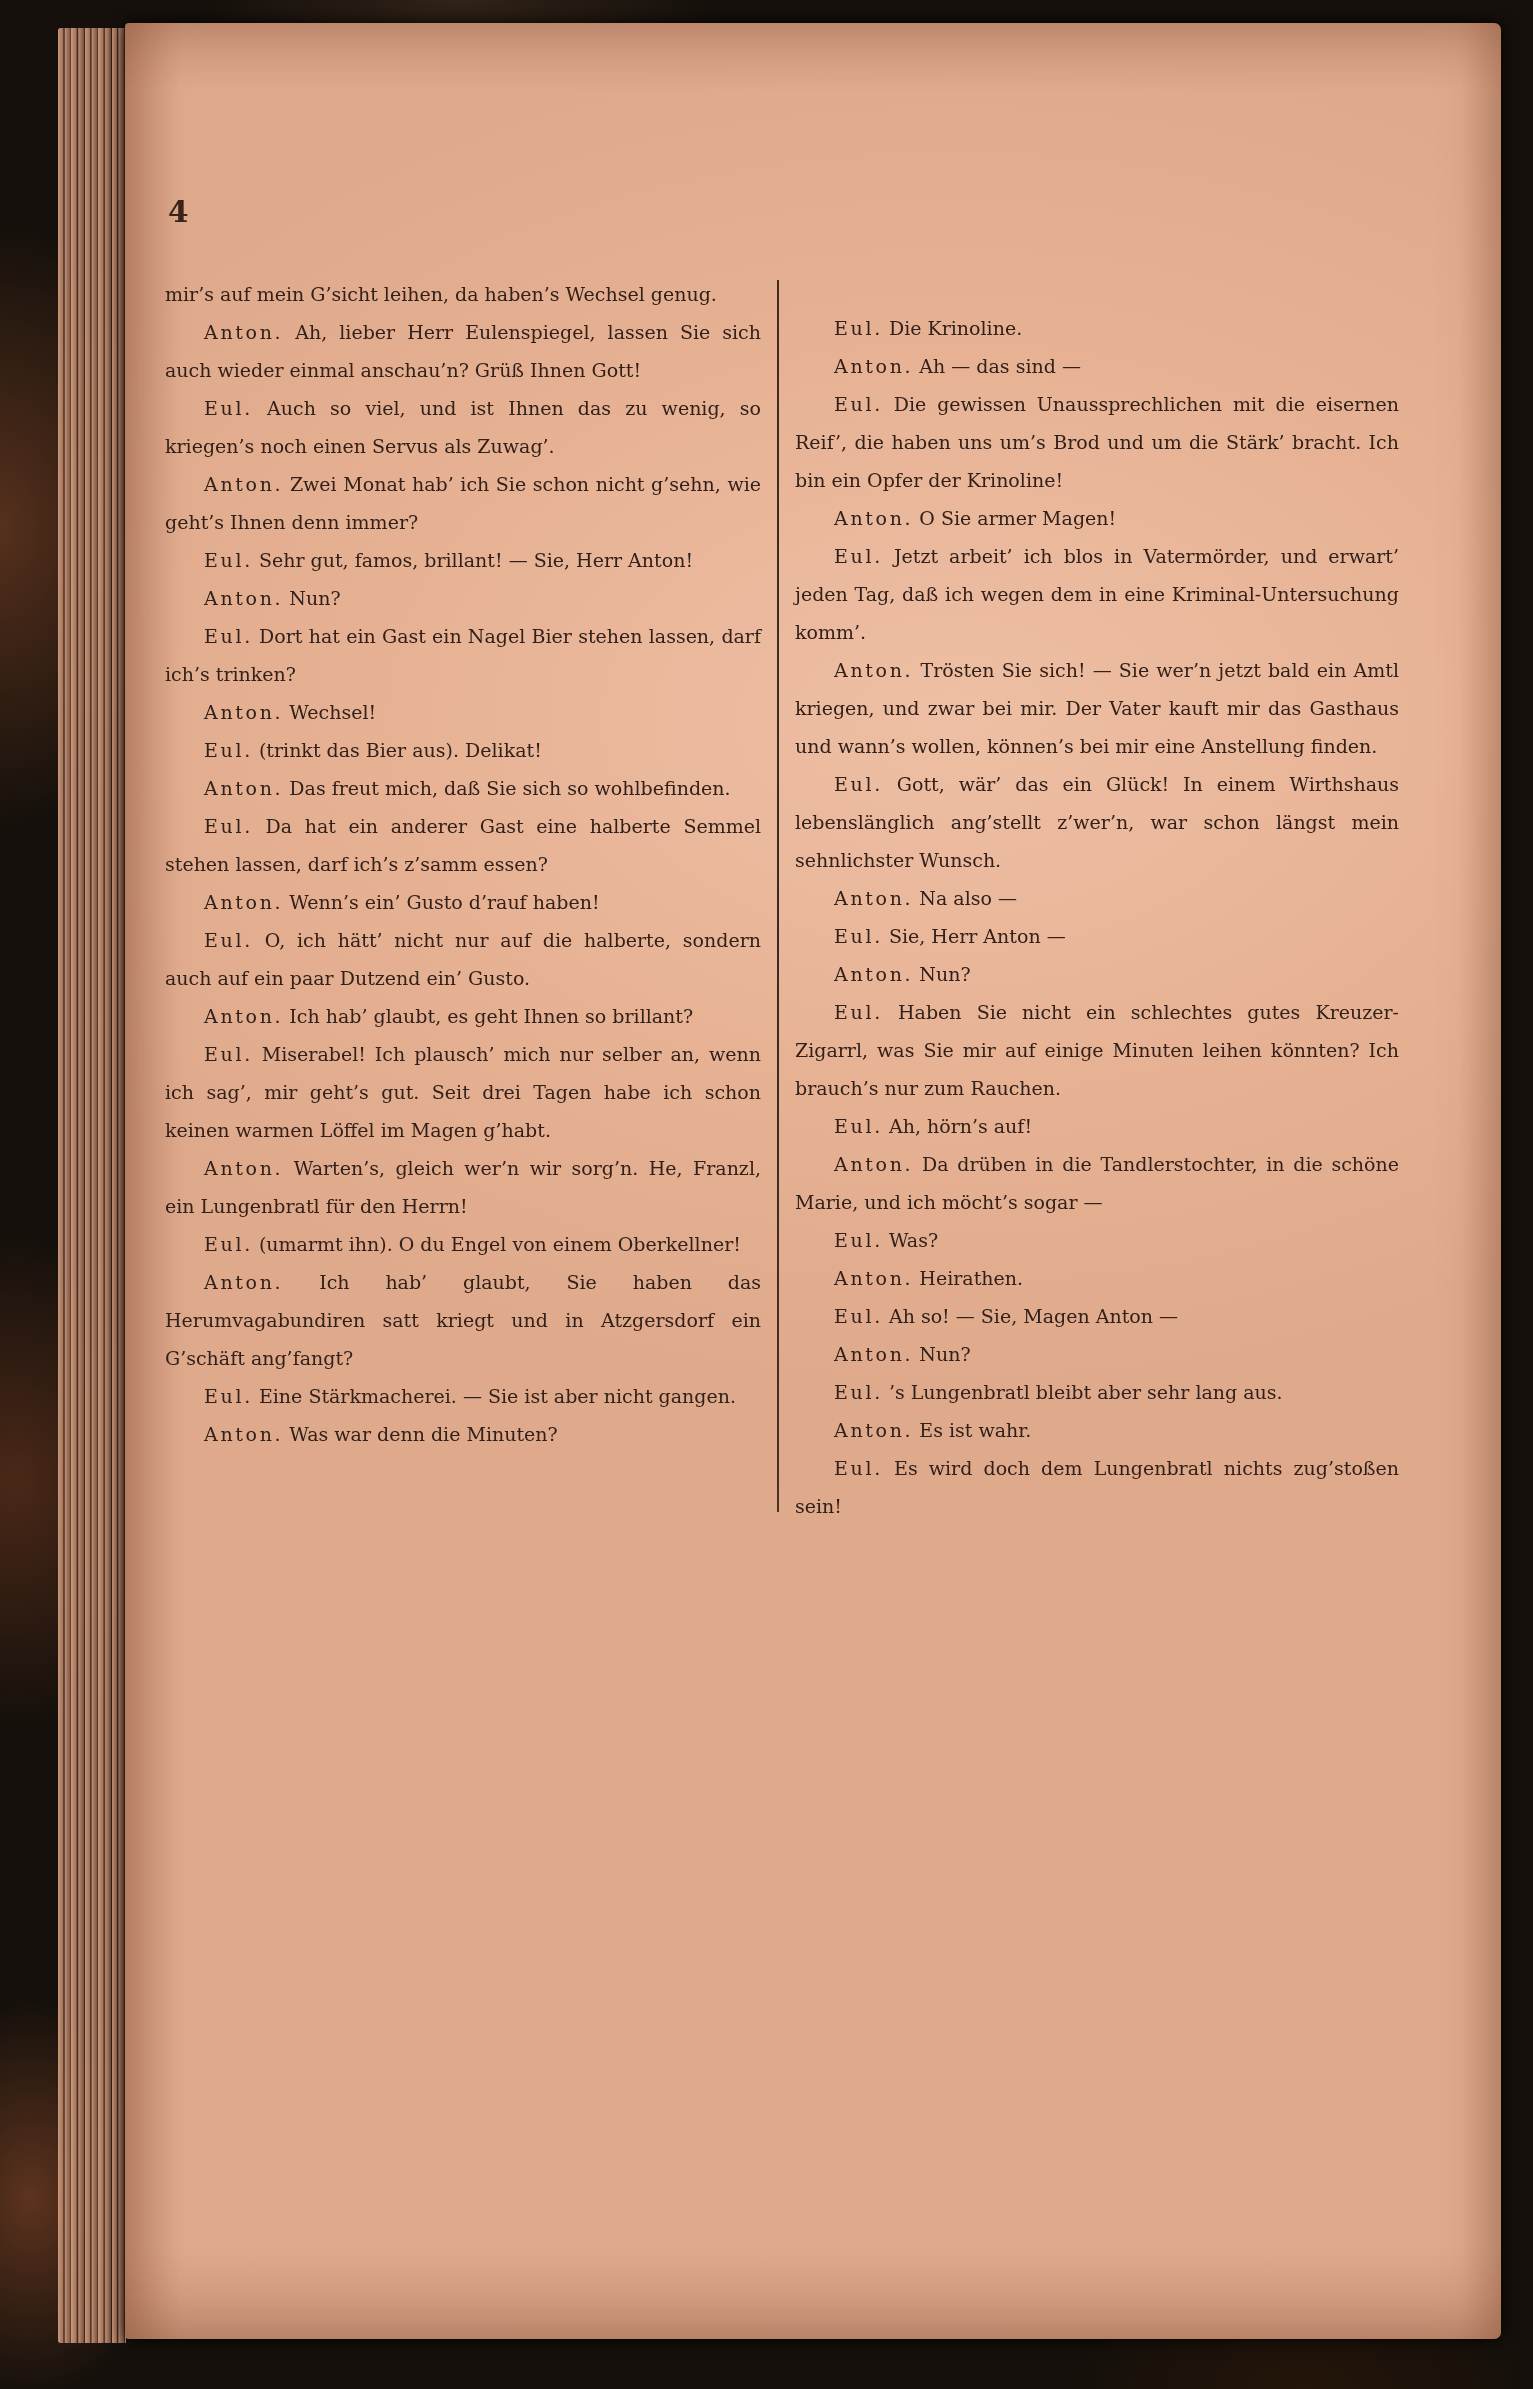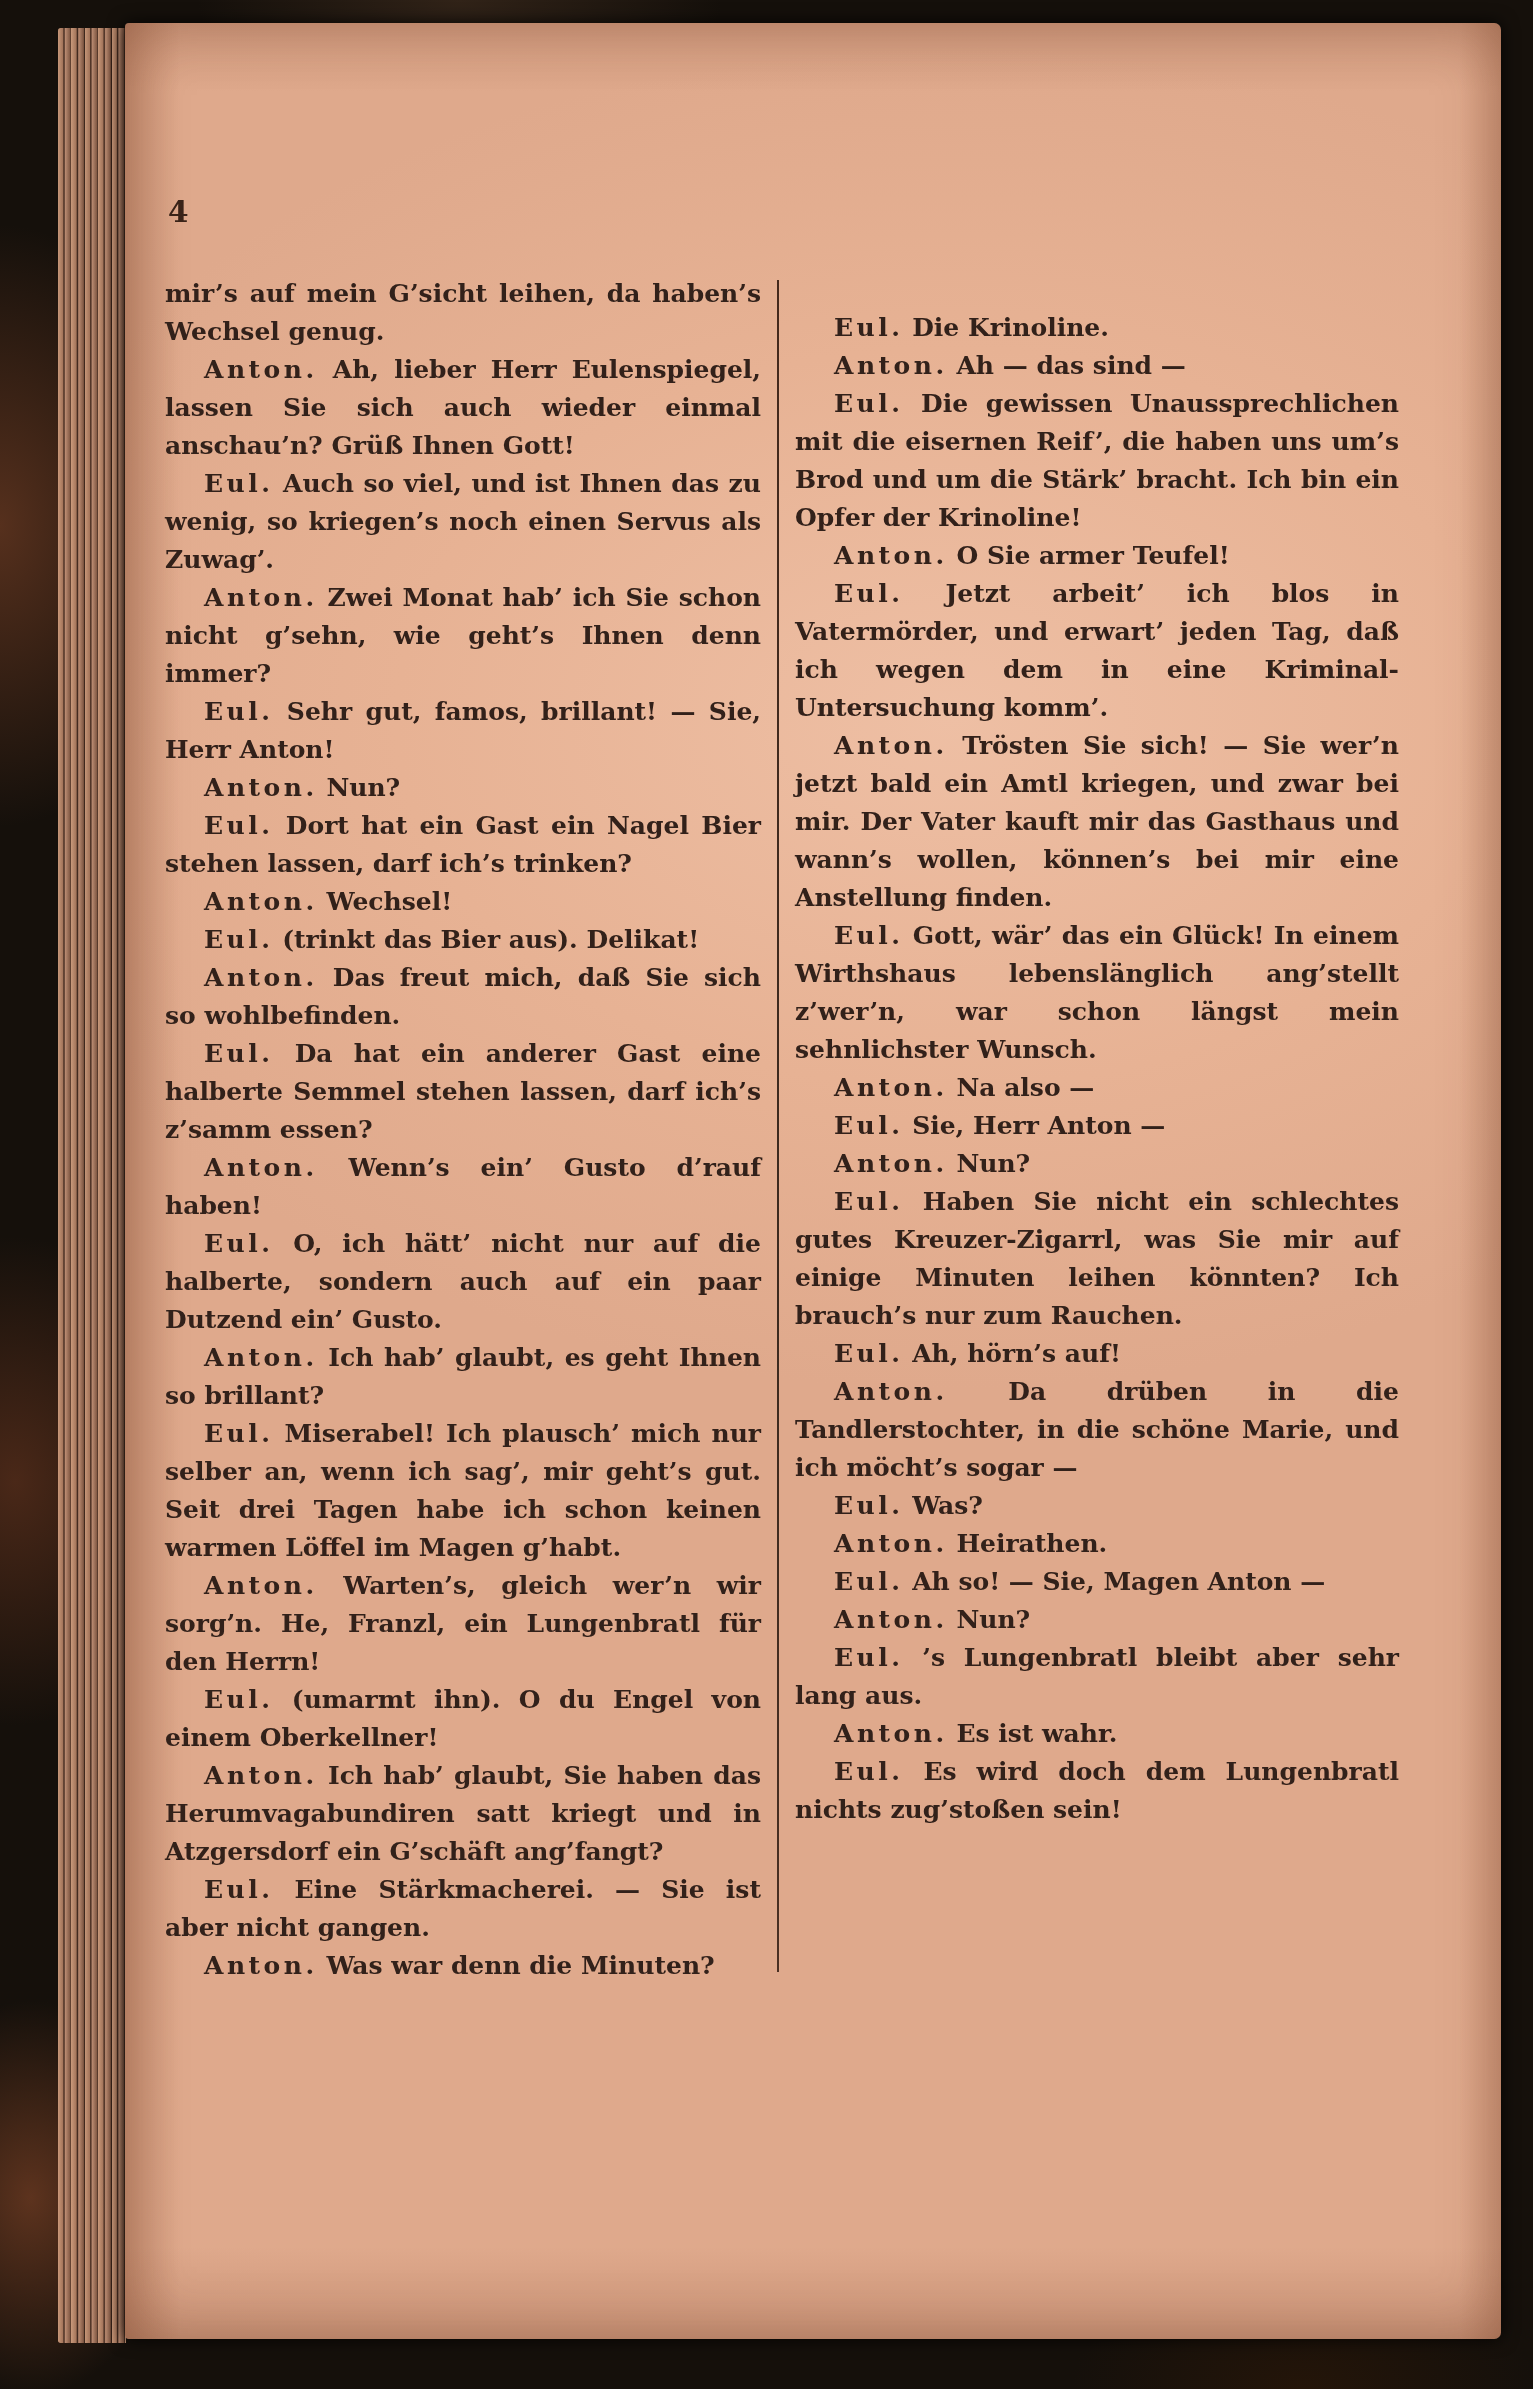--- a/index.html
+++ b/index.html
@@ -33,21 +33,21 @@
     border-radius:4px 6.7px 6.7px 4px;
   }
   .pagenum{
     position:absolute;left:43px;top:171px;
     font-size:29.5px;font-weight:bold;color:#3a2318;
   }
   .cols{
     position:absolute;left:40px;top:252px;display:flex;align-items:stretch;
   }
   .col{
-    width:596px;font-size:25px;line-height:38px;font-weight:bold;
+    width:596px;font-size:19px;line-height:38px;font-weight:normal;
     color:#32211a;text-align:justify;hyphens:auto;
   }
   .col.col-right{width:604px;margin-top:34px;}
   .divider{
     width:2px;background:linear-gradient(#45291c,#3c2a1f 60%,#4a2f22);
     margin:5.4px 16px 13.4px 16px;
   }
   .para{margin:0;text-indent:39px;}
   .para.flush{text-indent:0;}
   .speaker{letter-spacing:.14em;}
@@ -86,21 +86,21 @@
         <p class="para"><span class="speaker">Anton.</span> <span class="ptext">Was war denn die Minuten?</span></p>
       </div>
 
     <div class="divider"></div>
 
     <div class="col col-right" lang="de">
 
     <p class="para"><span class="speaker">Eul.</span> <span class="ptext">Die Krinoline.</span></p>
         <p class="para"><span class="speaker">Anton.</span> <span class="ptext">Ah — das sind —</span></p>
         <p class="para"><span class="speaker">Eul.</span> <span class="ptext">Die gewissen Unaussprechlichen mit die eisernen Reif’, die haben uns um’s Brod und um die Stärk’ bracht. Ich bin ein Opfer der Krinoline!</span></p>
-        <p class="para"><span class="speaker">Anton.</span> <span class="ptext">O Sie armer Teufel!</span></p>
+        <p class="para"><span class="speaker">Anton.</span> <span class="ptext">O Sie armer Magen!</span></p>
         <p class="para"><span class="speaker">Eul.</span> <span class="ptext">Jetzt arbeit’ ich blos in Vatermörder, und erwart’ jeden Tag, daß ich wegen dem in eine Kriminal-Untersuchung komm’.</span></p>
         <p class="para"><span class="speaker">Anton.</span> <span class="ptext">Trösten Sie sich! — Sie wer’n jetzt bald ein Amtl kriegen, und zwar bei mir. Der Vater kauft mir das Gasthaus und wann’s wollen, können’s bei mir eine Anstellung finden.</span></p>
         <p class="para"><span class="speaker">Eul.</span> <span class="ptext">Gott, wär’ das ein Glück! In einem Wirthshaus lebenslänglich ang’stellt z’wer’n, war schon längst mein sehnlichster Wunsch.</span></p>
         <p class="para"><span class="speaker">Anton.</span> <span class="ptext">Na also —</span></p>
         <p class="para"><span class="speaker">Eul.</span> <span class="ptext">Sie, Herr Anton —</span></p>
         <p class="para"><span class="speaker">Anton.</span> <span class="ptext">Nun?</span></p>
         <p class="para"><span class="speaker">Eul.</span> <span class="ptext">Haben Sie nicht ein schlechtes gutes Kreuzer-Zigarrl, was Sie mir auf einige Minuten leihen könnten? Ich brauch’s nur zum Rauchen.</span></p>
         <p class="para"><span class="speaker">Eul.</span> <span class="ptext">Ah, hörn’s auf!</span></p>
         <p class="para"><span class="speaker">Anton.</span> <span class="ptext">Da drüben in die Tandlerstochter, in die schöne Marie, und ich möcht’s sogar —</span></p>
         <p class="para"><span class="speaker">Eul.</span> <span class="ptext">Was?</span></p>

